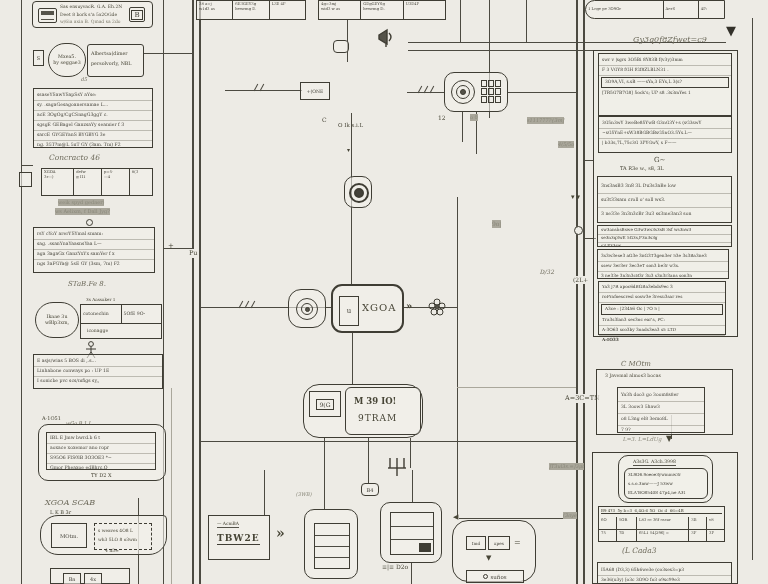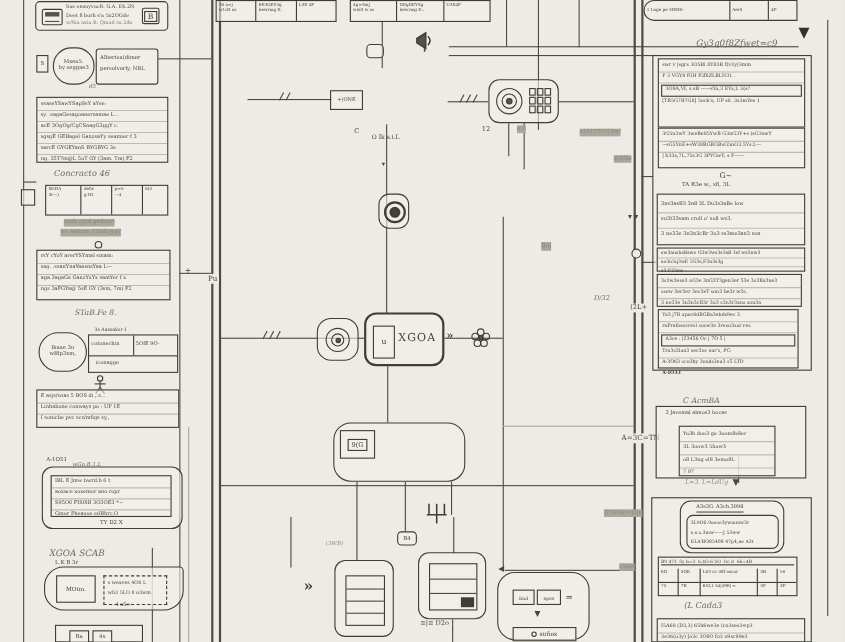--- a/index.html
+++ b/index.html
@@ -294,36 +294,44 @@
       <circle cx="6" cy="14" r="3"></circle>
         <circle cx="4" cy="8" r="3"></circle>
         <circle cx="9" cy="9" r="2" fill="#55534a"></circle>
     </g>
   </svg>
 
   <div class="bx rd-lg" style="left:303px;top:384px;width:120px;height:54px;"></div>
   <div class="bx" style="left:309px;top:391px;width:32px;height:26px;display:flex;align-items:center;justify-content:center;">
     <span style="font-size:6px;border:.9px solid #3f3d34;padding:1px 3px;">9(G</span>
   </div>
+  <div class="bx" style="left:345px;top:387px;width:76px;height:48px;border-radius:6px;border-width:1.8px;">
+    <div class="t" style="left:8px;top:8px;font-size:8.5px;font-weight:bold;">M 39 IO!</div>
+    <div class="t" style="left:12px;top:24px;font-size:9px;letter-spacing:1px;">9TRAM</div>
+  </div>
 
   <svg style="left:386px;top:458px;" width="26" height="18" viewBox="0 0 26 18">
     <g stroke="#3f3d34" stroke-width="1.4" fill="none">
       <line x1="4" y1="0" x2="4" y2="10"></line>
         <line x1="11" y1="0" x2="11" y2="10"></line>
         <line x1="18" y1="0" x2="18" y2="10"></line>
       <line x1="2" y1="10" x2="20" y2="10"></line>
         <line x1="11" y1="10" x2="11" y2="18"></line>
     </g>
   </svg>
 
   <div class="bx" style="left:361px;top:483px;width:18px;height:13px;border-radius:4px;display:flex;align-items:center;justify-content:center;">
     <span style="font-size:5px;">B4</span>
   </div>
   <div class="t it" style="left:296px;top:491px;color:#8a887a;">(3WB)</div>
 
+  <div class="bx" style="left:208px;top:515px;width:62px;height:45px;">
+    <div class="t" style="left:8px;top:5px;font-size:4.4px;border-bottom:.7px solid #55534a;">— AcmBA</div>
+    <div class="t" style="left:8px;top:16px;font-size:9px;font-weight:bold;letter-spacing:1px;border-bottom:1px solid #3f3d34;">TBW2E</div>
+  </div>
   <div class="t" style="left:276px;top:524px;font-size:14px;font-weight:bold;letter-spacing:-2px;">»</div>
 
   <div class="bx rd" style="left:304px;top:509px;width:54px;height:70px;">
     <div class="bx" style="left:9px;top:13px;width:36px;height:46px;">
       <div class="hl" style="left:0;top:11px;width:100%;"></div>
       <div class="hl" style="left:0;top:22px;width:100%;"></div>
       <div class="hl" style="left:0;top:33px;width:100%;"></div>
     </div>
   </div>
   <div class="bx rd" style="left:380px;top:502px;width:62px;height:61px;">
@@ -395,21 +403,21 @@
   <div class="bx" style="left:598px;top:281px;width:128px;height:54px;padding-top:1px;border-width:1px;">
     <div class="pr" style="font-size:4.3px;">Ya3 j7R apoc6dBGBa3ebds9ec 3</div>
     <div class="pr" style="font-size:4.3px;">roPrafoescresl sosw3e 3resu3sar res</div>
     <div class="pr" style="font-size:4.3px;border:1px solid #3f3d34;margin:1px 2px;">A3ce : |23456 Oc |  7O 5 |</div>
     <div class="pr" style="font-size:4.3px;">Tra3s3lan3 sec3oc ear's, PC:</div>
     <div class="pr" style="font-size:4.3px;">A-3O63 sco3by 3oads3ea3 s5 LTD</div>
     <div class="pr" style="font-size:4.3px;font-weight:bold;">A-IO33</div>
   </div>
 
   <div class="t" style="left:564px;top:394px;font-size:6.5px;background:#edebe5;padding:0 1px;">A=3C=TN</div>
-  <div class="t it" style="left:621px;top:360px;font-size:7px;">C AcmBA</div>
+  <div class="t it" style="left:621px;top:360px;font-size:7px;">C MOtm</div>
 
   <div class="bx" style="left:596px;top:369px;width:137px;height:66px;">
     <div class="t" style="left:8px;top:3px;font-size:4.6px;">3 Javemal almos3 bocas</div>
     <div class="bx" style="left:20px;top:17px;width:88px;height:46px;padding-top:2px;">
       <div class="pr" style="height:11px;font-size:4.5px;">Ya3h doo3 go 3oom8s8er</div>
       <div class="pr" style="height:11px;font-size:4.5px;">3L 3oow3 5haw3</div>
       <div class="pr" style="height:11px;font-size:4.5px;">o8 L3ng el8 3emo8L</div>
       <div class="pr" style="height:9px;font-size:4.5px;">7 9?</div>
     </div>
   </div>

